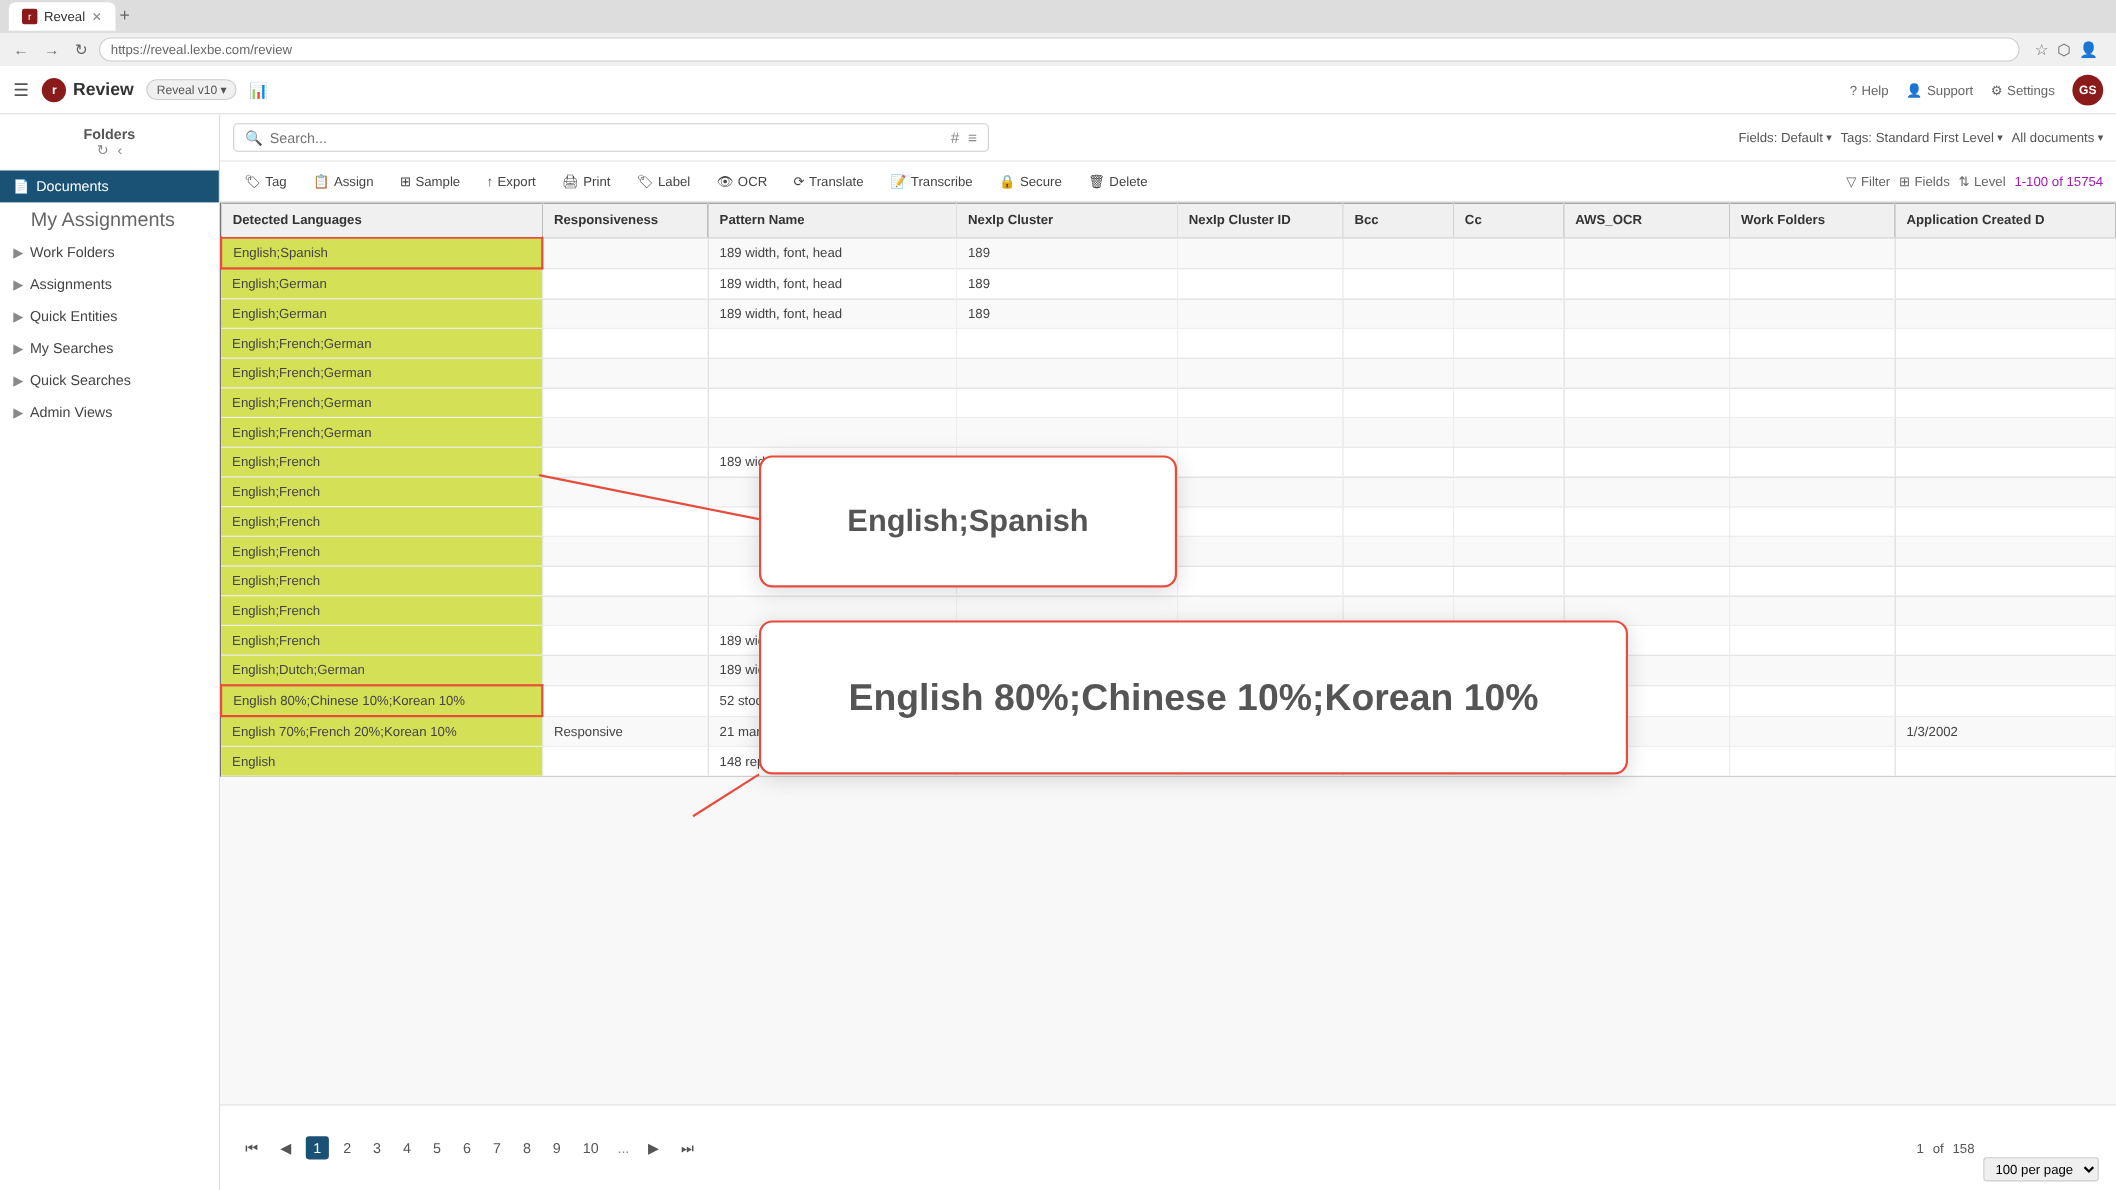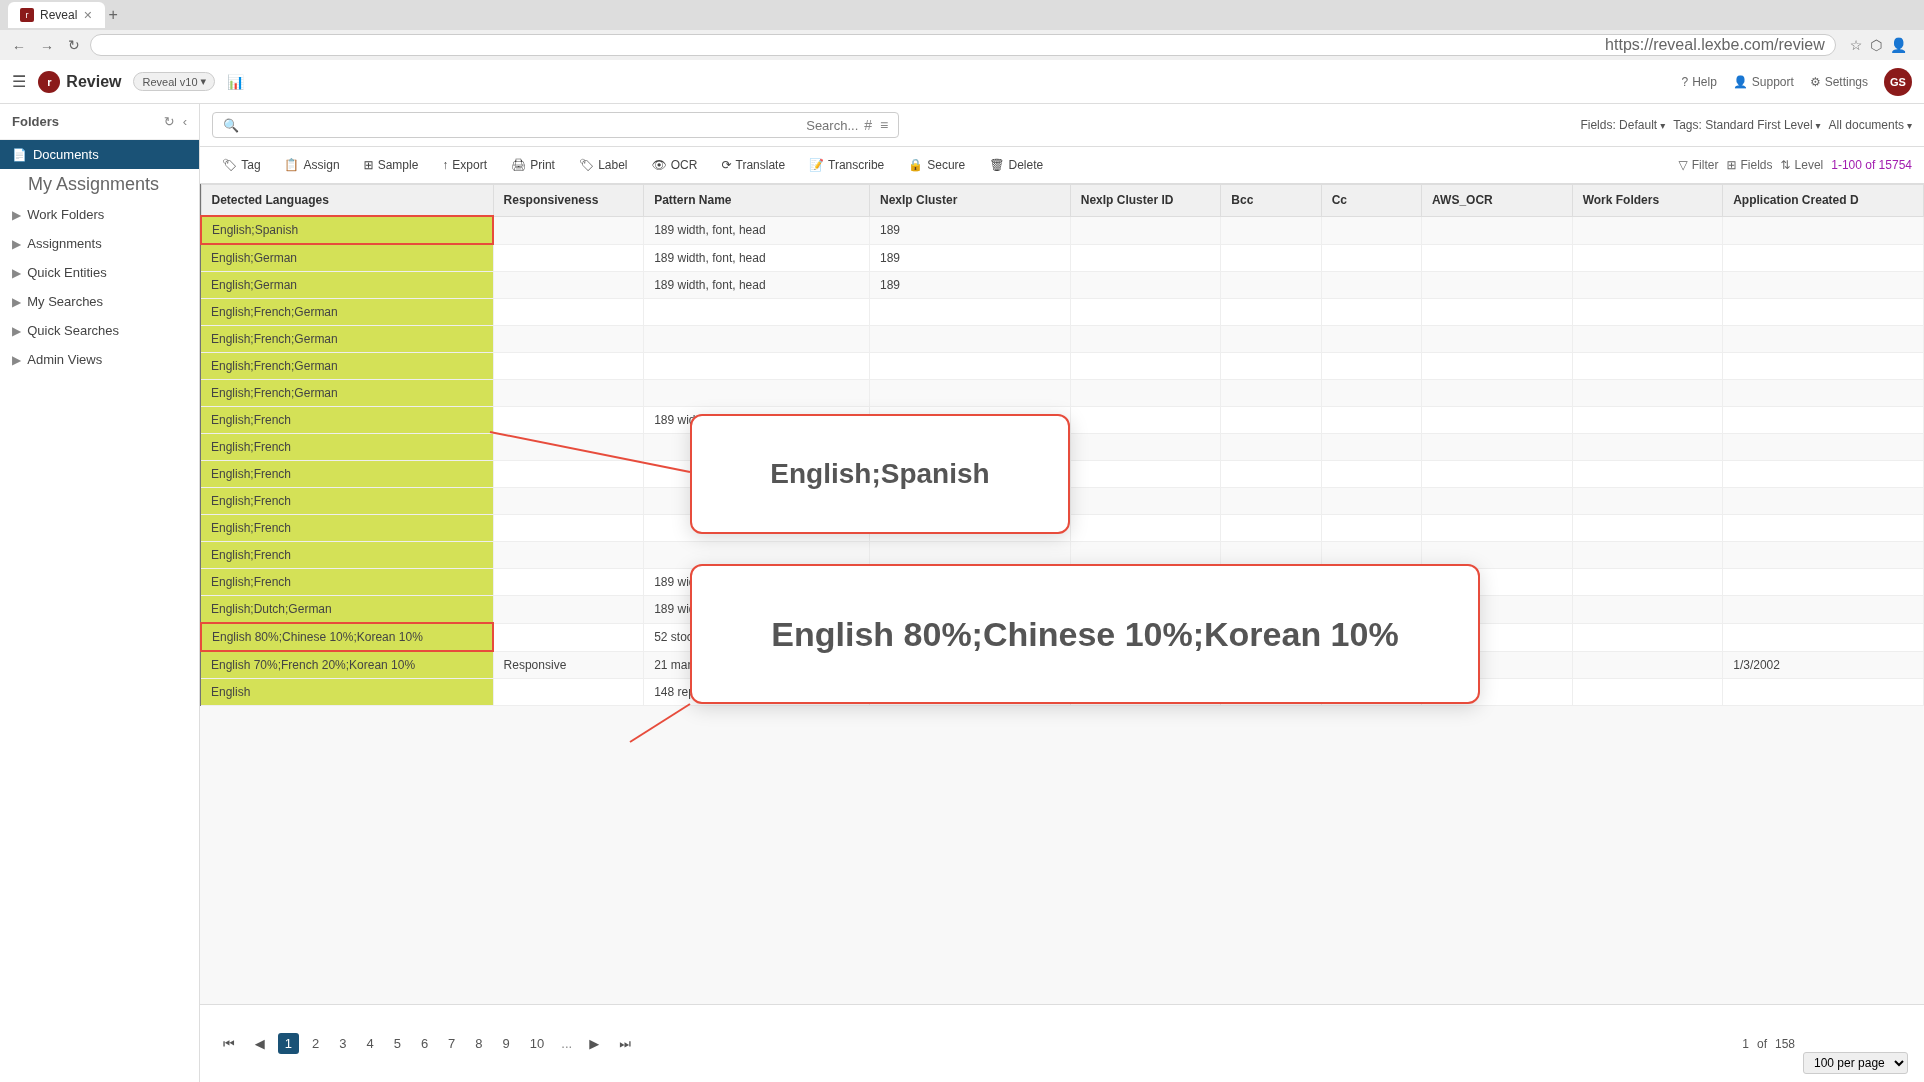--- a/index.html
+++ b/index.html
@@ -7,21 +7,21 @@
 
     
     .browser-chrome { background: #e8e8e8; height: 60px; display: flex; flex-direction: column; }
     .tab-bar { display: flex; align-items: center; height: 30px; background: #ddd; padding: 0 8px; gap: 4px; }
     .tab { display: flex; align-items: center; background: #fff; border-radius: 6px 6px 0 0; padding: 0 12px; height: 26px; gap: 6px; font-size: 12px; }
     .tab-favicon { width: 14px; height: 14px; background: #8b1a1a; border-radius: 2px; display: flex; align-items: center; justify-content: center; color: white; font-size: 9px; }
     .tab-close { cursor: pointer; color: #888; font-size: 11px; }
     .new-tab-btn { background: none; border: none; cursor: pointer; font-size: 16px; color: #666; }
     .address-bar { display: flex; align-items: center; height: 30px; background: #f0f0f0; padding: 0 8px; gap: 6px; }
     .nav-btn { background: none; border: none; cursor: pointer; color: #666; font-size: 14px; padding: 2px 4px; }
-    .url-bar { flex: 1; height: 22px; border: 1px solid #ccc; border-radius: 11px; padding: 0 10px; font-size: 16px; background: white; color: #666; text-align: right; }
+    .url-bar { flex: 1; height: 22px; border: 1px solid #ccc; border-radius: 11px; padding: 0 10px; font-size: 12px; background: white; color: #666; }
     .browser-icons { display: flex; gap: 8px; color: #666; font-size: 14px; padding: 0 8px; }
 
     
     .app { display: flex; flex-direction: column; height: calc(1082px - 60px); }
 
     
     .top-bar { display: flex; align-items: center; background: white; border-bottom: 1px solid #ddd; height: 44px; padding: 0 12px; gap: 12px; }
     .hamburger-icon { color: #555; font-size: 16px; cursor: pointer; }
     .app-logo { display: flex; align-items: center; gap: 6px; }
     .logo-icon { width: 22px; height: 22px; background: #8b1a1a; border-radius: 50%; display: flex; align-items: center; justify-content: center; color: white; font-size: 11px; font-weight: bold; }
@@ -31,38 +31,38 @@
     .top-bar-spacer { flex: 1; }
     .top-bar-actions { display: flex; align-items: center; gap: 16px; font-size: 12px; color: #666; }
     .top-bar-action { cursor: pointer; display: flex; align-items: center; gap: 4px; }
     .user-avatar { width: 28px; height: 28px; background: #8b1a1a; border-radius: 50%; display: flex; align-items: center; justify-content: center; color: white; font-size: 11px; font-weight: bold; }
 
     
     .main { display: flex; flex: 1; overflow: hidden; }
 
     
     .sidebar { width: 200px; background: white; border-right: 1px solid #ddd; display: flex; flex-direction: column; overflow-y: auto; }
-    .sidebar-header { display: flex; align-items: center; justify-content: space-between; padding: 10px 12px; border-bottom: 1px solid #eee; }
+    .sidebar-header { display: flex; align-items: center; justify-content: space-between; padding: 10px 12px; border-bottom: 1px solid #eee; flex-direction: column; }
     .sidebar-header-title { font-size: 13px; font-weight: 600; color: #555; }
     .sidebar-collapse { color: #888; font-size: 13px; cursor: pointer; }
     .sidebar-item { display: flex; align-items: center; padding: 7px 12px; cursor: pointer; font-size: 12px; color: #444; gap: 6px; }
     .sidebar-item.active { background: #1a5276; color: white; }
     .sidebar-item.active .sidebar-item-icon { color: white; }
     .sidebar-item-icon { font-size: 12px; color: #888; }
     .sidebar-item-text { font-size: 13px; }
     .sidebar-sub-item { padding: 5px 12px 5px 28px; font-size: 18px; color: #666; cursor: pointer; }
 
     
     .content { flex: 1; display: flex; flex-direction: column; overflow: hidden; background: #f8f8f8; }
 
     
     .search-bar { display: flex; align-items: center; background: white; border-bottom: 1px solid #ddd; padding: 8px 12px; gap: 8px; }
     .search-input-wrap { flex: 1; display: flex; align-items: center; border: 1px solid #ccc; border-radius: 4px; padding: 4px 10px; background: white; gap: 6px; }
     .search-icon { color: #aaa; font-size: 13px; }
-    .search-input { border: none; outline: none; font-size: 13px; flex: 1; color: #333; text-align: right; }
+    .search-input { border: none; outline: none; font-size: 13px; flex: 1; color: #333; }
     .search-actions { display: flex; gap: 8px; color: #888; font-size: 14px; }
     .search-spacer { flex: 1; }
     .search-right { display: flex; align-items: flex-start; gap: 8px; font-size: 12px; color: #555; }
     .dropdown-btn { display: flex; align-items: center; gap: 3px; cursor: pointer; color: #555; font-size: 12px; }
     .dropdown-btn .arrow { font-size: 10px; }
 
     
     .toolbar { display: flex; align-items: center; background: white; border-bottom: 1px solid #ddd; padding: 6px 12px; gap: 4px; }
     .toolbar-btn { display: flex; align-items: center; gap: 4px; padding: 5px 10px; border: none; background: none; cursor: pointer; font-size: 12px; color: #444; border-radius: 3px; }
     .toolbar-spacer { flex: 1; }

